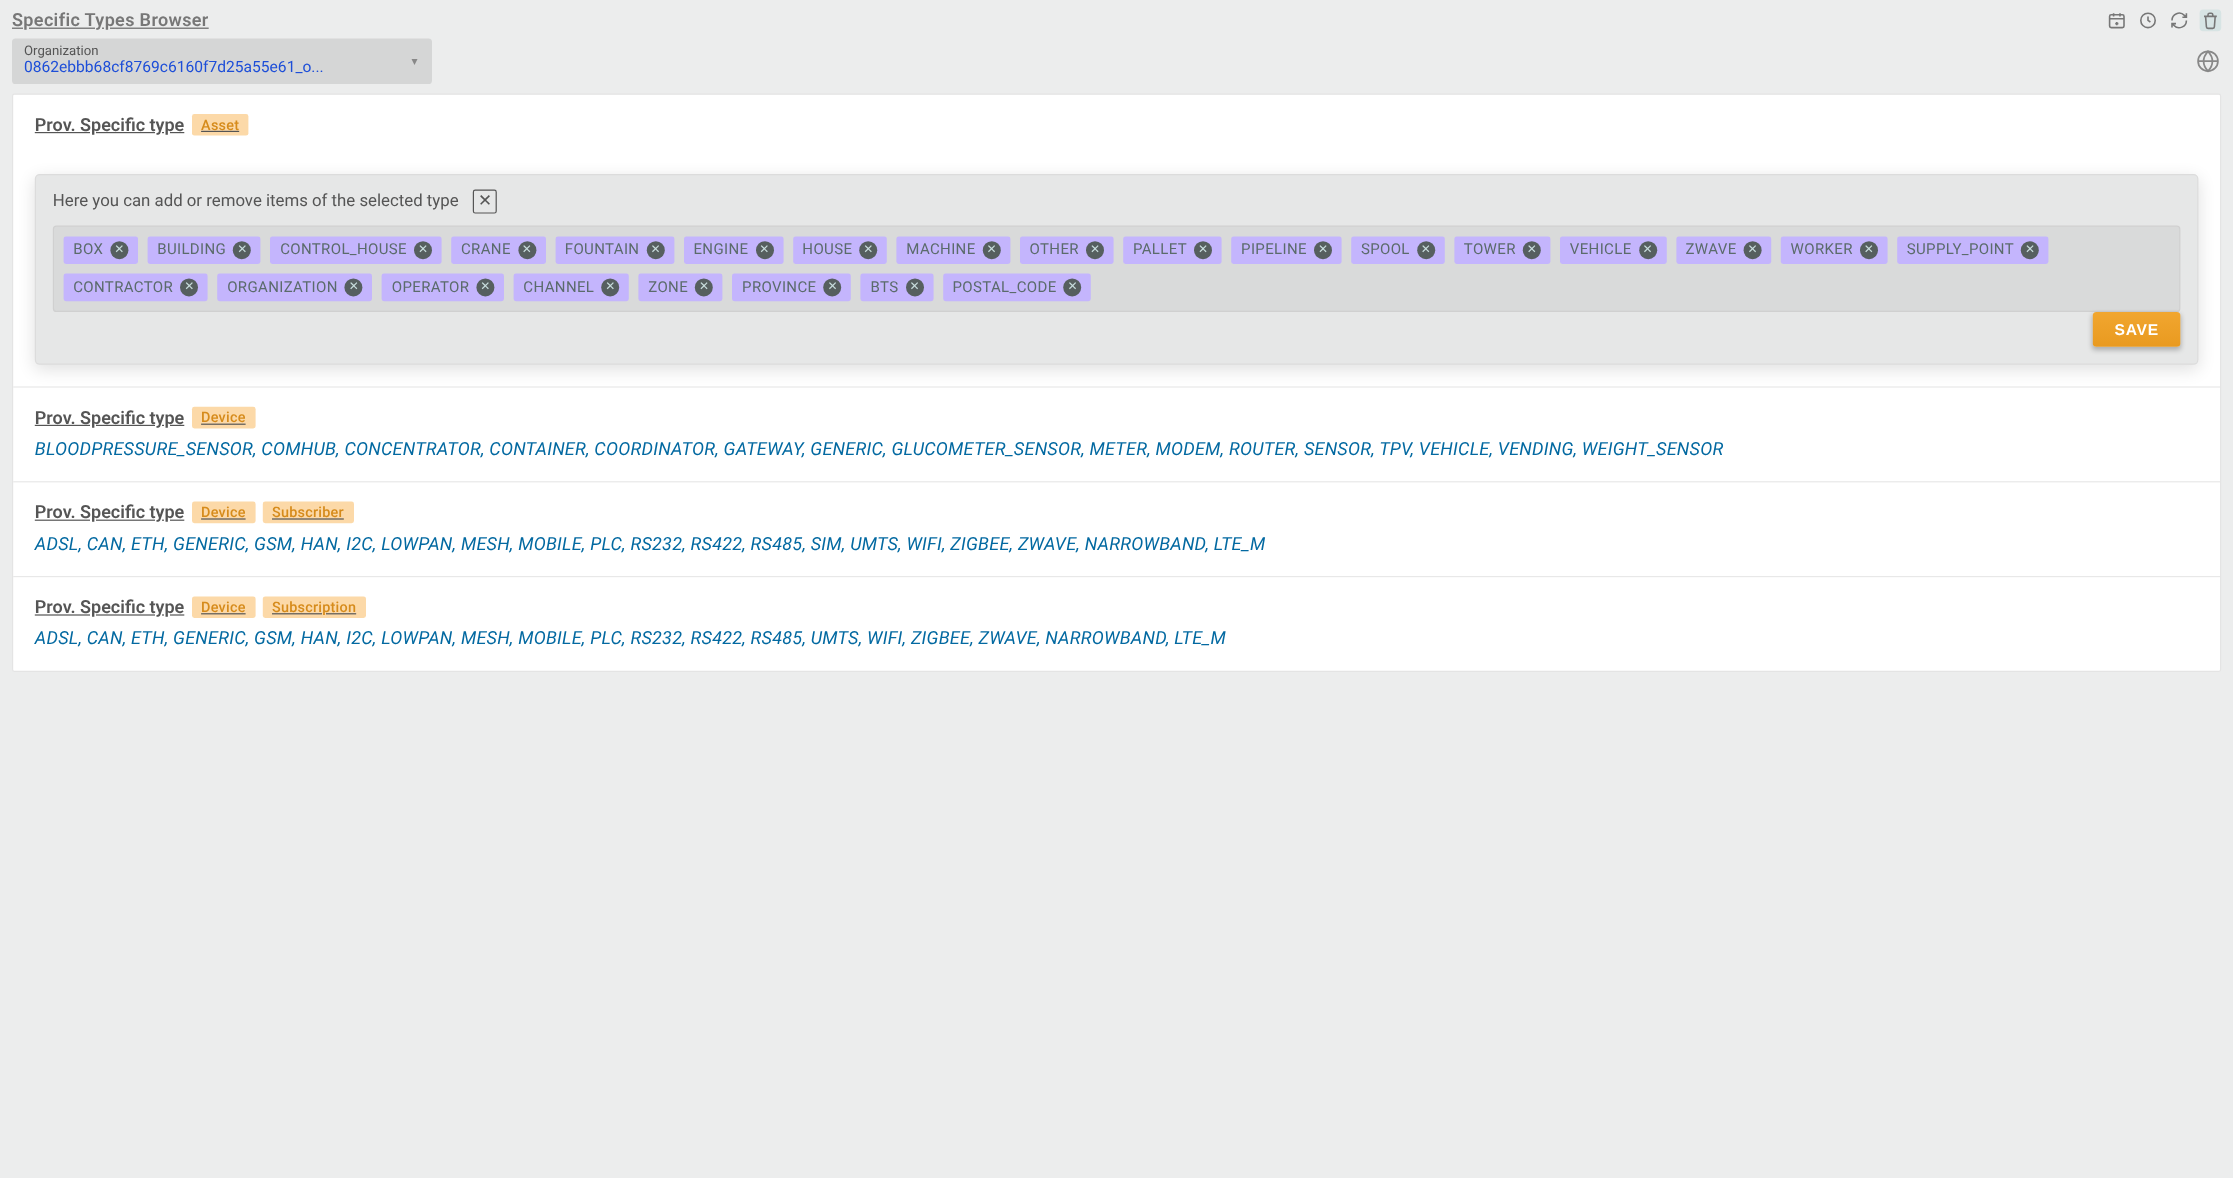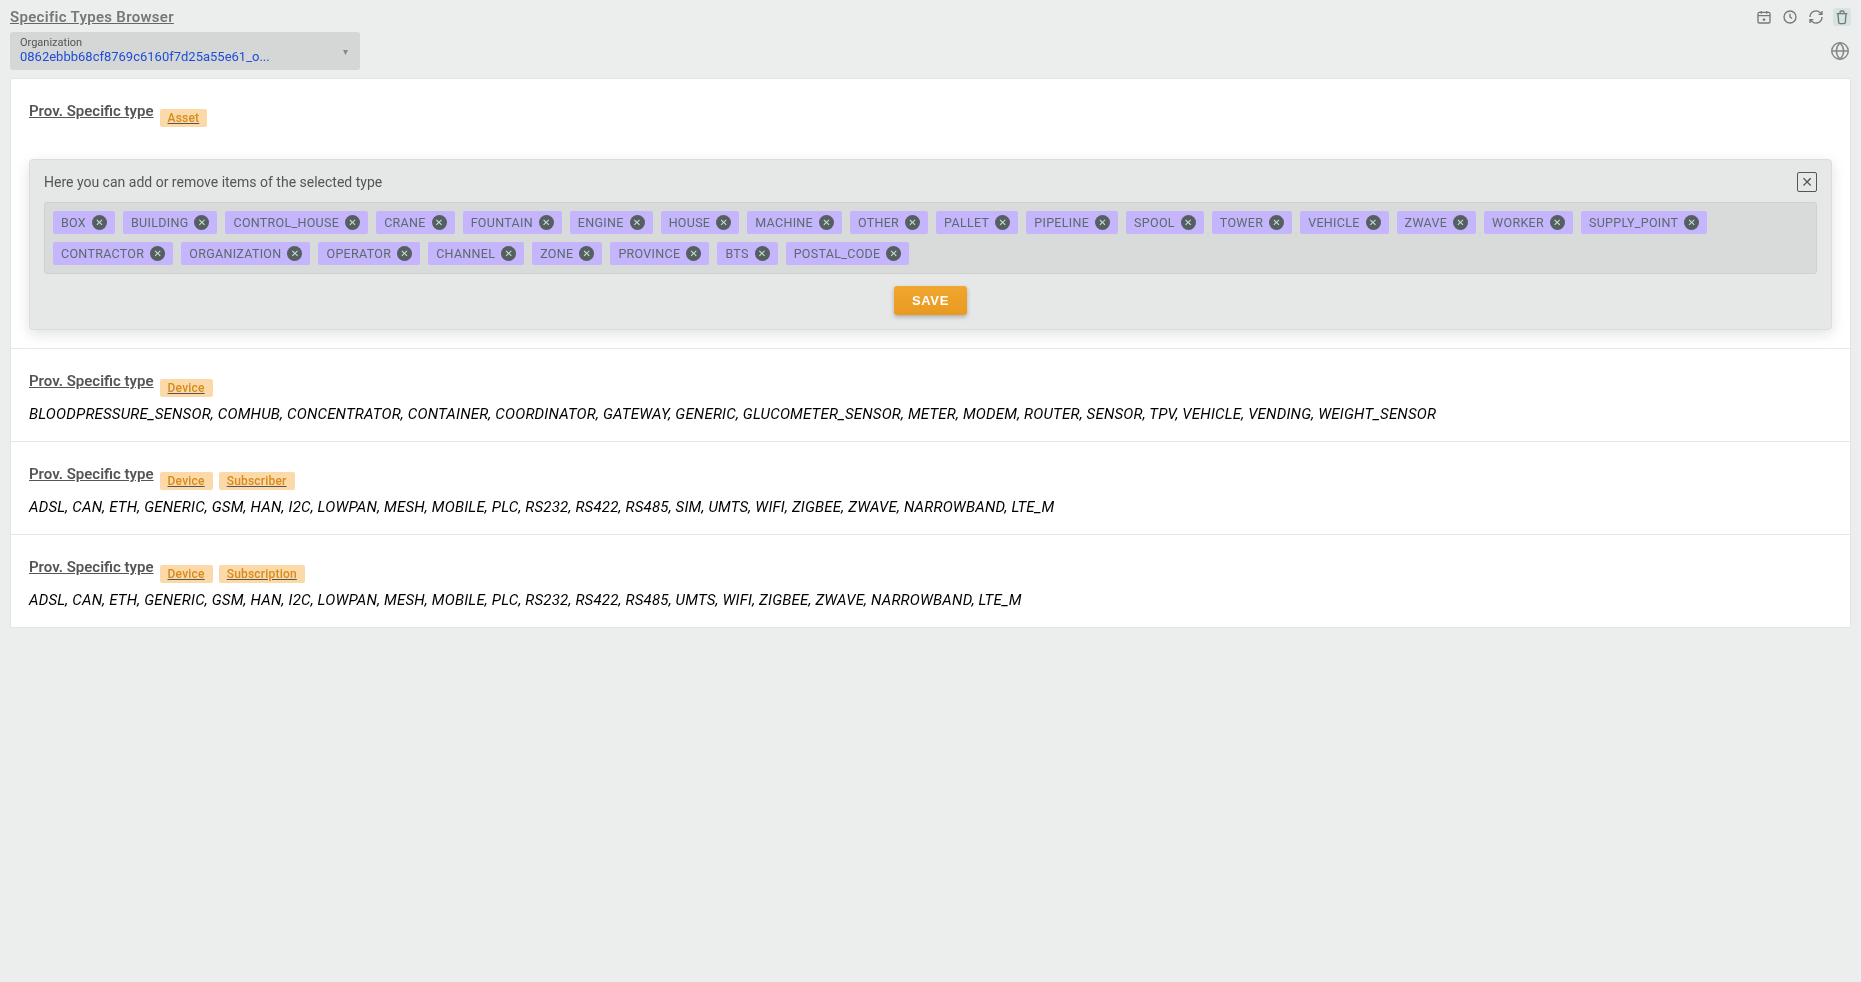--- a/index.html
+++ b/index.html
@@ -103,38 +103,37 @@
     text-decoration: underline;
   }
   .badge {
     background: #fcd9a8;
     color: #d68b1b;
     font-weight: 500;
     font-size: 12px;
     padding: 2px 8px;
     border-radius: 2px;
     letter-spacing: 0.2px;
-    margin-top: 14px;
   }
   .editor-panel {
     margin-top: 32px;
     border: 1px solid #dcdcdc;
     border-radius: 4px;
     background: #e6e7e7;
     box-shadow: 0 4px 14px rgba(0,0,0,0.12);
     position: relative;
     padding: 12px 14px 14px 14px;
   }
   .editor-hint-row {
     display: flex;
-    justify-content: space-between;
     align-items: center;
     color: #555;
     font-size: 14px;
     padding-bottom: 10px;
+    gap: 12px;
   }
   .close-btn {
     width: 20px;
     height: 20px;
     border: 1.5px solid #555;
     border-radius: 2px;
     display: inline-flex;
     align-items: center;
     justify-content: center;
     cursor: pointer;
@@ -170,38 +169,37 @@
     color: #c9dede;
     display: inline-flex;
     align-items: center;
     justify-content: center;
     font-size: 10px;
     line-height: 1;
     cursor: pointer;
   }
   .save-row {
     display: flex;
-    justify-content: center;
-    margin-top: 12px;
+    justify-content: flex-end;
   }
   .save-btn {
     background: linear-gradient(#f1a62f,#e99a20);
     color: #fff;
     border: none;
     border-radius: 3px;
     padding: 7px 18px;
     font-weight: 600;
     letter-spacing: 0.6px;
     font-size: 13px;
     box-shadow: 0 2px 4px rgba(0,0,0,0.25);
     cursor: pointer;
   }
   .items-list {
     margin-top: 8px;
-    color: #000000;
+    color: #0369a1;
     font-style: italic;
     font-size: 15px;
     letter-spacing: 0.2px;
   }
   svg { display: block; }
 </style>
 </head>
 <body>
 
 <div class="header">

